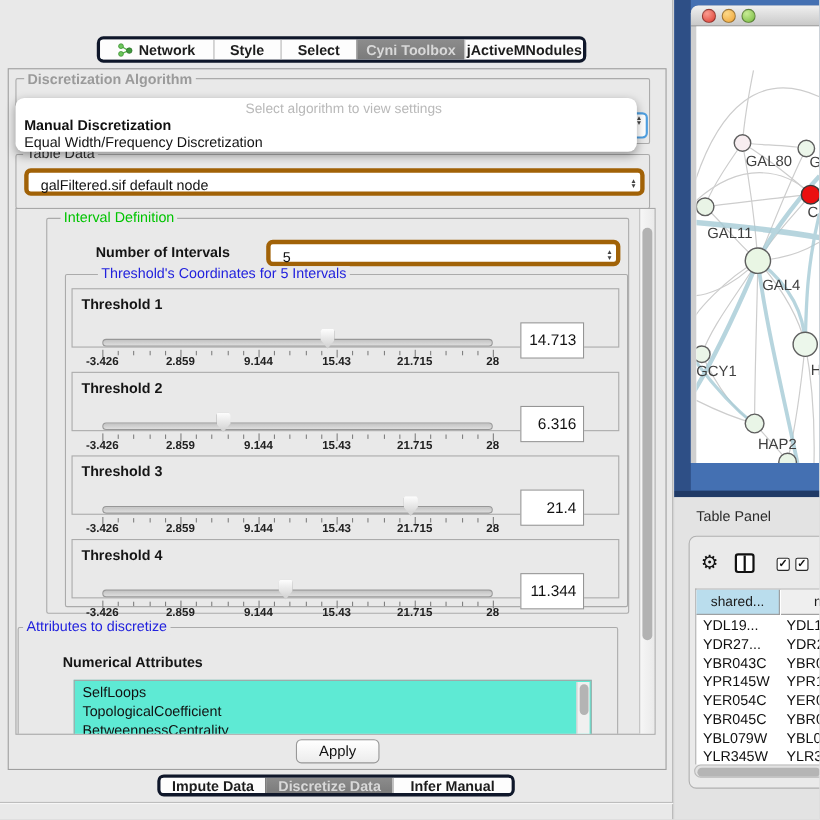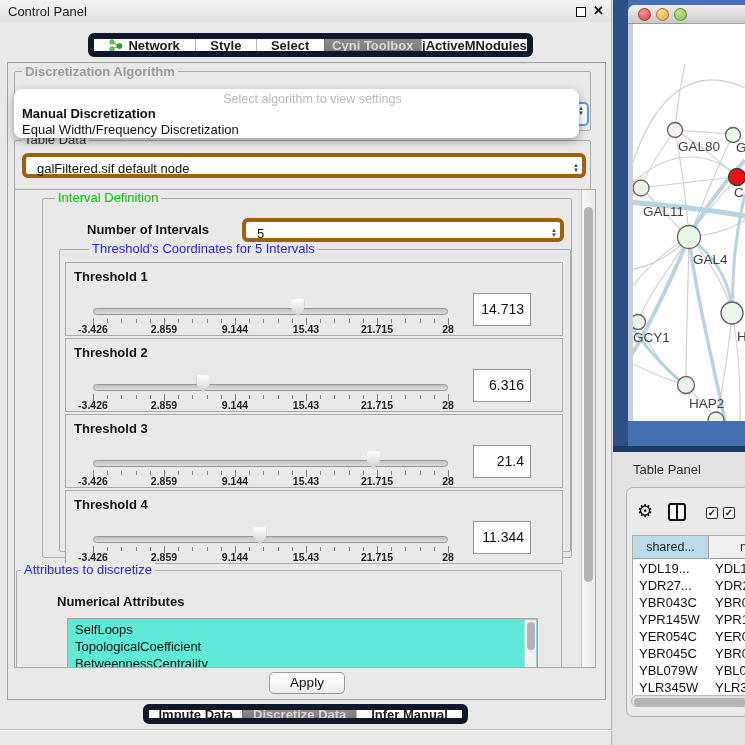--- a/index.html
+++ b/index.html
@@ -7,21 +7,21 @@
   #stage{position:relative;width:745px;height:745px;overflow:hidden;background:#d8d8d8;}
   .abs{position:absolute;}
 
   
   #control-panel{left:0;top:0;width:612px;height:745px;background:#e9e9e9;border-right:1px solid #b6b6b6;}
   .cp-titlebar{left:0;top:0;width:100%;height:22px;background:linear-gradient(#f2f2f2,#e2e2e2);}
   .cp-title{left:8px;top:4px;font-size:13px;color:#1f1f1f;}
   .float-box{left:576px;top:7px;width:10px;height:10px;border:1.5px solid #111;background:#fff;}
   .close-x{left:593px;top:3px;font-size:13px;font-weight:bold;color:#111;}
 
-  .segbar{display:flex;border:6px solid #0f172a;border-radius:6px;overflow:hidden;background:#fff;height:24px;}
+  .segbar{display:flex;border:3px solid #0f172a;border-radius:6px;overflow:hidden;background:#fff;height:24px;}
   .seg{display:flex;align-items:center;justify-content:center;font-size:13px;font-weight:600;color:#1c1c1c;border-left:1px solid #b5b5b5;background:#fdfdfd;cursor:default;}
   .seg:first-child{border-left:none;}
   .seg.sel{background:linear-gradient(#8c8c8c,#7b7b7b);color:#d8d8d8;border-left-color:#6f6f6f;}
   .net-ico{width:14px;height:13px;margin-right:5px;}
 
   .content{left:7px;top:62px;width:599px;height:638px;border:1px solid #9f9f9f;background:#e9e9e9;}
 
   .groupbox{border:1px solid #ababab;border-radius:2px;}
   .group-title{font-size:13px;padding:0 3px;background:#e9e9e9;line-height:14px;}
   .gt-gray{color:#9a9a9a;font-weight:bold;}
@@ -38,21 +38,21 @@
   .spin{position:absolute;right:3px;top:2px;font-size:6px;line-height:5px;color:#444;text-align:center;}
 
   .combo{background:#fff;border:4px solid #a16207;border-radius:6px;box-shadow:inset 0 1px 0 #fff;}
   .combo .lbl{position:absolute;left:11px;top:4px;font-size:13px;color:#111;}
 
   
   .scrollpane{left:6px;top:126px;width:582px;height:479px;border:1px solid #a8a8a8;background:#e9e9e9;overflow:hidden;}
   .vtrack{position:absolute;right:0;top:0;width:14px;height:100%;background:linear-gradient(90deg,#f6f6f6,#eaeaea);border-left:1px solid #c2c2c2;}
   .vthumb{position:absolute;left:2px;width:9px;border-radius:5px;background:#b2b2b2;}
 
-  .thr-box{position:absolute;left:50px;width:498px;height:74px;border:1px solid #ababab;background:#e9e9e9;}
+  .thr-box{position:absolute;left:50px;width:498px;height:54px;border:1px solid #ababab;background:#e9e9e9;}
   .thr-title{position:absolute;left:8px;top:6px;font-size:13px;font-weight:bold;color:#151515;}
   .track{position:absolute;left:27px;top:45px;width:355px;height:7px;border:1px solid #979797;border-radius:4px;background:linear-gradient(#c3c3c3,#dedede);}
   .handle{position:absolute;top:36px;width:13px;height:18px;background:linear-gradient(#fefefe,#cfcfcf);clip-path:polygon(12% 0,88% 0,100% 12%,100% 55%,50% 100%,0 55%,0 12%);filter:drop-shadow(0 0 1px #777);}
   .tick-row{position:absolute;left:27px;top:55px;width:355px;height:8px;}
   .tick{position:absolute;top:1px;width:1px;height:4px;background:#808080;}
   .tick.major{height:7px;top:0;}
   .label-row{position:absolute;left:27px;top:60px;width:355px;height:12px;}
   .tick-label{position:absolute;transform:translateX(-50%);font-size:10.5px;font-weight:700;color:#222;white-space:nowrap;}
   .valbox{position:absolute;left:407px;top:30px;width:58px;height:33px;background:#fff;border:1px solid #959595;font-size:14px;color:#111;text-align:right;line-height:31px;padding-right:6px;}
 
@@ -96,25 +96,20 @@
   .hscroll{left:4px;top:207px;width:123px;height:12px;background:#e2e2e2;border:1px solid #b9b9b9;border-radius:6px;}
   .hthumb{position:absolute;left:2px;top:1.5px;width:112px;height:8px;background:#b5b5b5;border-radius:4px;}
 </style>
 </head>
 <body>
 
 <div id="stage">
 
   <div id="control-panel" class="abs">
 
-    <div class="cp-titlebar abs">
-      <span class="cp-title abs">Control Panel</span>
-      <span class="float-box abs"></span>
-      <span class="close-x abs">✕</span>
-    </div>
 
     <div class="segbar abs" style="left:88px;top:33px;width:445px;">
       <div class="seg" style="width:104px;">
         <svg class="net-ico" viewBox="0 0 14 13">
           <line x1="3" y1="3" x2="10" y2="7" stroke="#57b847" stroke-width="1.2"></line>
           <line x1="3" y1="10" x2="10" y2="7" stroke="#57b847" stroke-width="1.2"></line>
           <circle cx="3" cy="3" r="2.2" fill="#6cc75c" stroke="#3d8f34" stroke-width="0.7"></circle>
           <circle cx="3" cy="10" r="2.2" fill="#6cc75c" stroke="#3d8f34" stroke-width="0.7"></circle>
           <circle cx="10.5" cy="7" r="2.5" fill="#3f9a3c" stroke="#2c6e2a" stroke-width="0.7"></circle>
         </svg>

